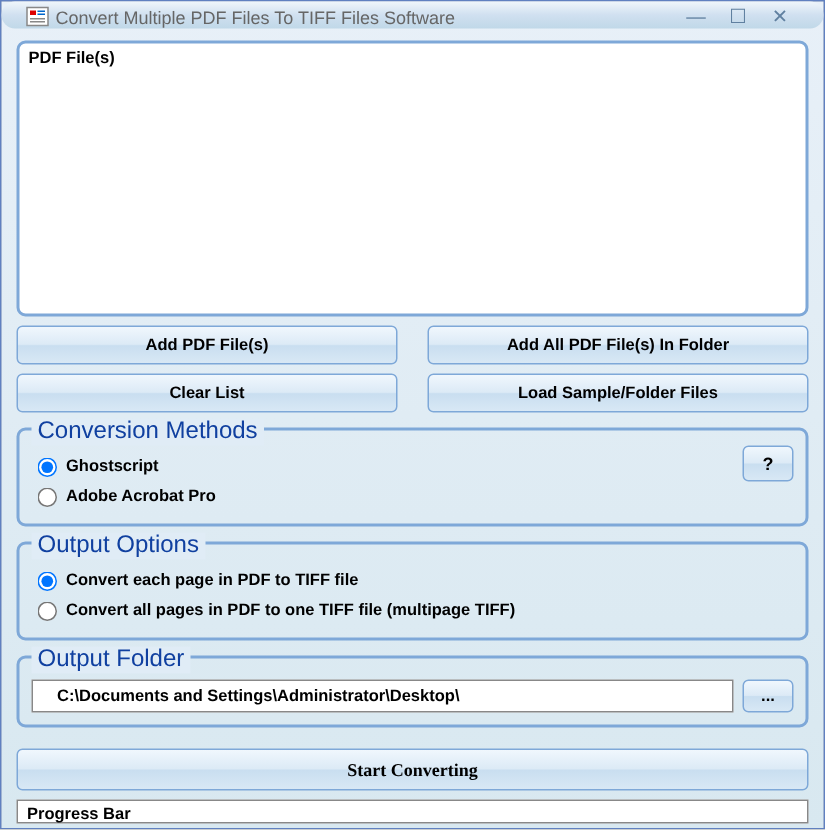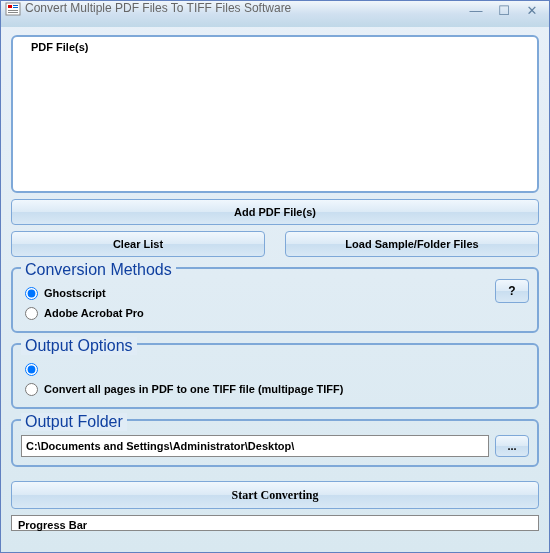--- a/index.html
+++ b/index.html
@@ -16,23 +16,24 @@
     height: 553px;
     background: linear-gradient(to bottom, #e8f0f8 0%, #d8e8f0 100%);
     border: 1px solid #6080c0;
     display: flex;
     flex-direction: column;
   }
   .titlebar {
     height: 26px;
     background: linear-gradient(to bottom, #f0f6fb 0%, #d0e0f0 50%, #c0d8e8 100%);
     display: flex;
-    align-items: flex-start;
-    padding: 0 4px;
+    align-items: flex-end;
+    padding: 0 16px;
     color: #555;
+    border-radius: 13px;
   }
   .titlebar-icon {
     width: 16px; height: 16px;
     margin-right: 4px;
     display: inline-block;
   }
   .titlebar-title { flex: 1; font-size: 12px; color: #666; }
   .titlebar-controls { display: flex; gap: 2px; }
   .titlebar-btn {
     width: 26px; height: 18px;
@@ -46,22 +47,22 @@
     flex: 1;
     padding: 8px 10px 6px 10px;
     display: flex;
     flex-direction: column;
     gap: 6px;
   }
   .filebox {
     border: 2px solid #7ea8d8;
     border-radius: 6px;
     background: #fff;
-    height: 158px;
-    padding: 4px 18px;
+    height: 184px;
+    padding: 4px 6px;
     position: relative;
   }
   .filebox-label {
     font-weight: bold;
     font-size: 11px;
   }
   .btn-row {
     display: flex;
     gap: 20px;
   }
@@ -117,21 +118,21 @@
   .output-folder-row {
     display: flex;
     gap: 6px;
     align-items: center;
   }
   .folder-input {
     flex: 1;
     height: 22px;
     border: 1px solid #888;
     background: #fff;
-    padding: 0 4px;
+    padding: 0 16px;
     font-weight: bold;
     font-size: 11px;
     font-family: inherit;
   }
   .browse-btn {
     width: 34px;
     height: 22px;
     background: linear-gradient(to bottom, #f0f7fd 0%, #dceaf6 48%, #c9def0 52%, #d8e8f5 100%);
     border: 1px solid #7ea8d8;
     border-radius: 4px;
@@ -184,20 +185,21 @@
   </div>
 
   <div class="client">
 
     <div class="filebox">
       <div class="filebox-label">PDF File(s)</div>
     </div>
 
     <div class="btn-row">
       <button class="btn">Add PDF File(s)</button>
+      <button class="btn">Add All PDF File(s) In Folder</button>
     </div>
 
     <div class="btn-row">
       <button class="btn">Clear List</button>
       <button class="btn">Load Sample/Folder Files</button>
     </div>
 
     <div class="groupbox">
       <div class="groupbox-title">Conversion Methods</div>
       <button class="help-btn">?</button>
@@ -208,20 +210,21 @@
       <div class="radio-row">
         <input type="radio" name="convmethod" style="">
         <label>Adobe Acrobat Pro</label>
       </div>
     </div>
 
     <div class="groupbox">
       <div class="groupbox-title">Output Options</div>
       <div class="radio-row">
         <input type="radio" name="outopt" checked="" style="">
+        <label>Convert each page in PDF to TIFF file</label>
       </div>
       <div class="radio-row">
         <input type="radio" name="outopt" style="">
         <label>Convert all pages in PDF to one TIFF file (multipage TIFF)</label>
       </div>
     </div>
 
     <div class="groupbox">
       <div class="groupbox-title">Output Folder</div>
       <div class="output-folder-row">

